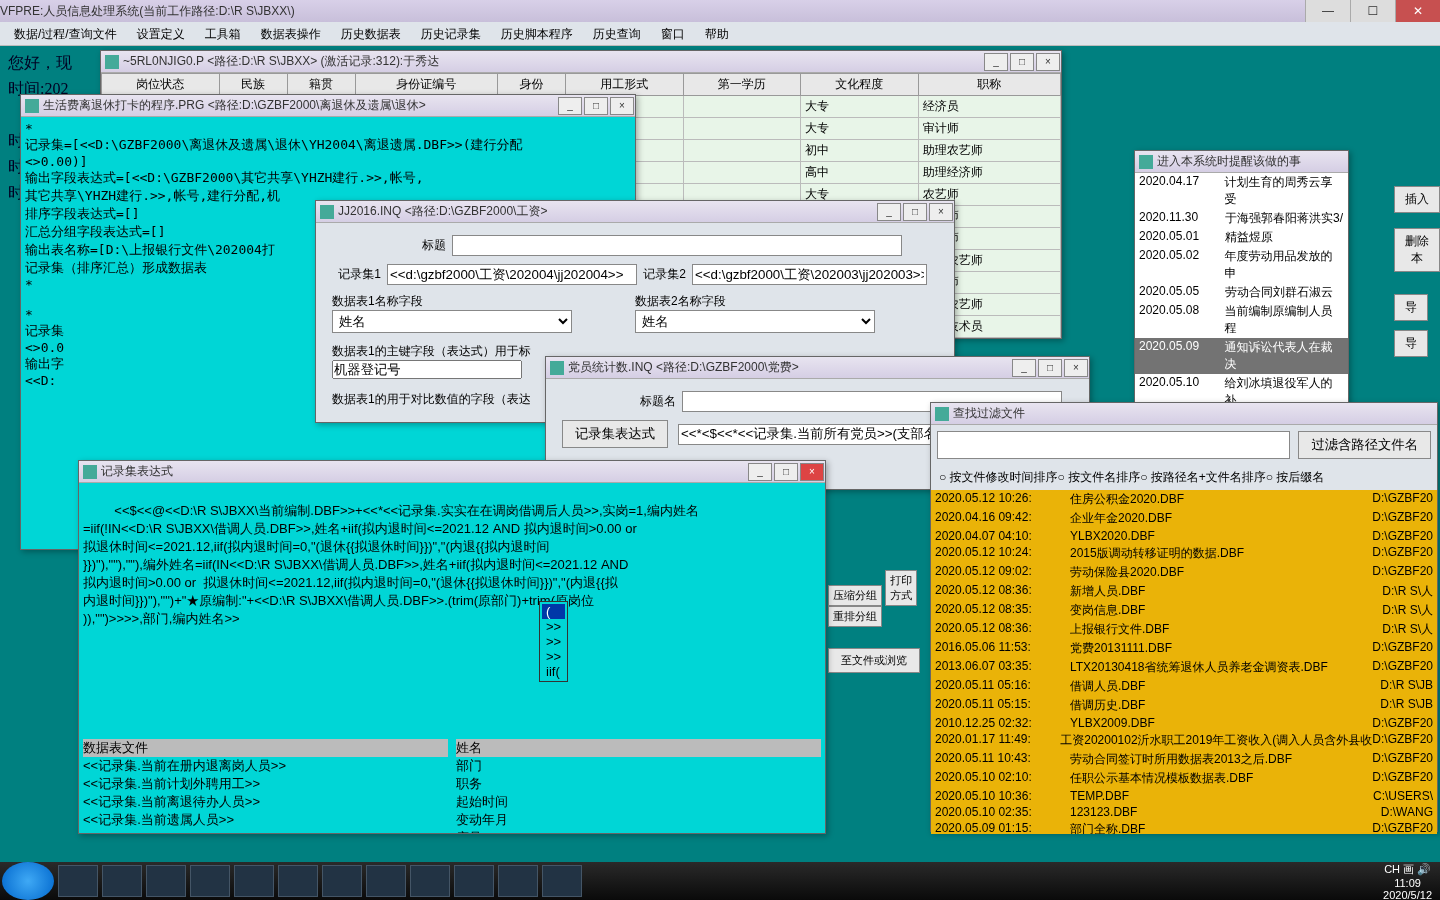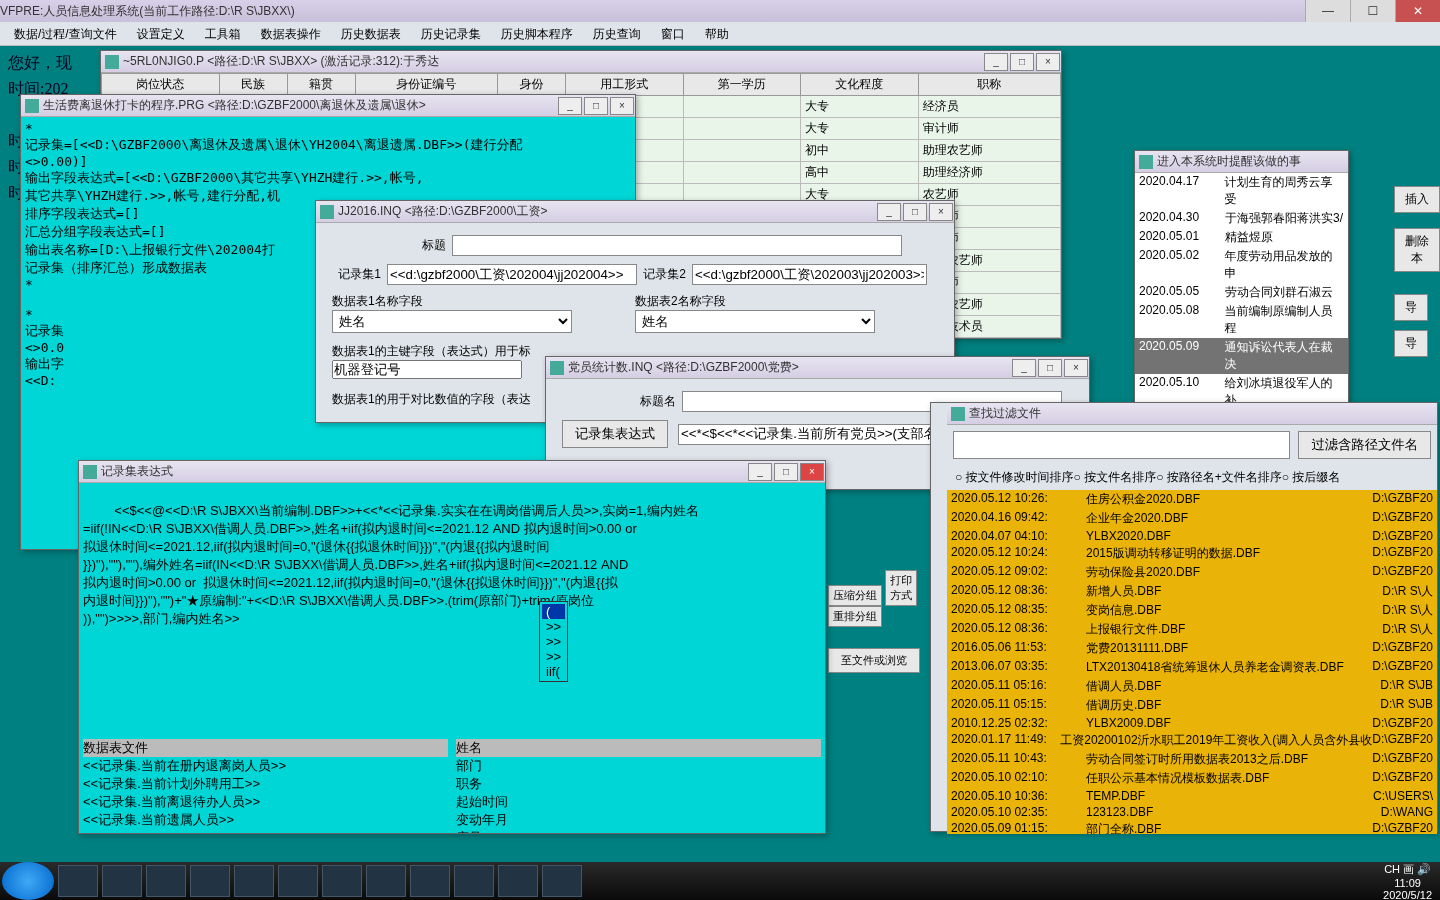--- a/index.html
+++ b/index.html
@@ -361,21 +361,21 @@
   <div class="titlebar">
       <span class="icon"></span>
     <span>进入本系统时提醒该做的事</span>
   </div>
   <div class="reminder" id="reminder-list" style="height:232px;overflow:hidden;">
       <div class="reminder-row">
         <span>2020.04.17</span>
         <span>计划生育的周秀云享受</span>
       </div>
       <div class="reminder-row">
-        <span>2020.04.30</span>
+        <span>2020.11.30</span>
         <span>于海强郭春阳蒋洪实3/</span>
       </div>
       <div class="reminder-row">
         <span>2020.05.01</span>
         <span>精益煜原</span>
       </div>
       <div class="reminder-row">
         <span>2020.05.02</span>
         <span>年度劳动用品发放的申</span>
       </div>
@@ -415,21 +415,21 @@
         <span>2020.05.18</span>
         <span>工资变动表</span>
       </div>
     </div>
 </div>
 <button class="side-btn" style="left:1394px;top:186px">插入</button>
 <button class="side-btn" style="left:1394px;top:228px">删除本</button>
 <button class="side-btn" style="left:1394px;top:294px">导</button>
 <button class="side-btn" style="left:1394px;top:330px">导</button>
 
-<div class="window" style="left:930px; top:402px; width:508px; height:430px;padding-left:16px;">
+<div class="window" style="left:930px; top:402px; width:508px; height:430px;">
   <div class="titlebar">
       <span class="icon"></span>
     <span>查找过滤文件</span>
   </div>
   <div style="padding:6px; display:flex;">
     <input style="flex: 1 1 0%; border: 1px solid rgb(136, 136, 136);">
     <button class="btn" style="margin-left:8px">过滤含路径文件名</button>
   </div>
   <div id="radios" style="padding:4px 8px; display:flex; white-space:nowrap; overflow:hidden;">
       <label>○ 按文件修改时间排序</label>

